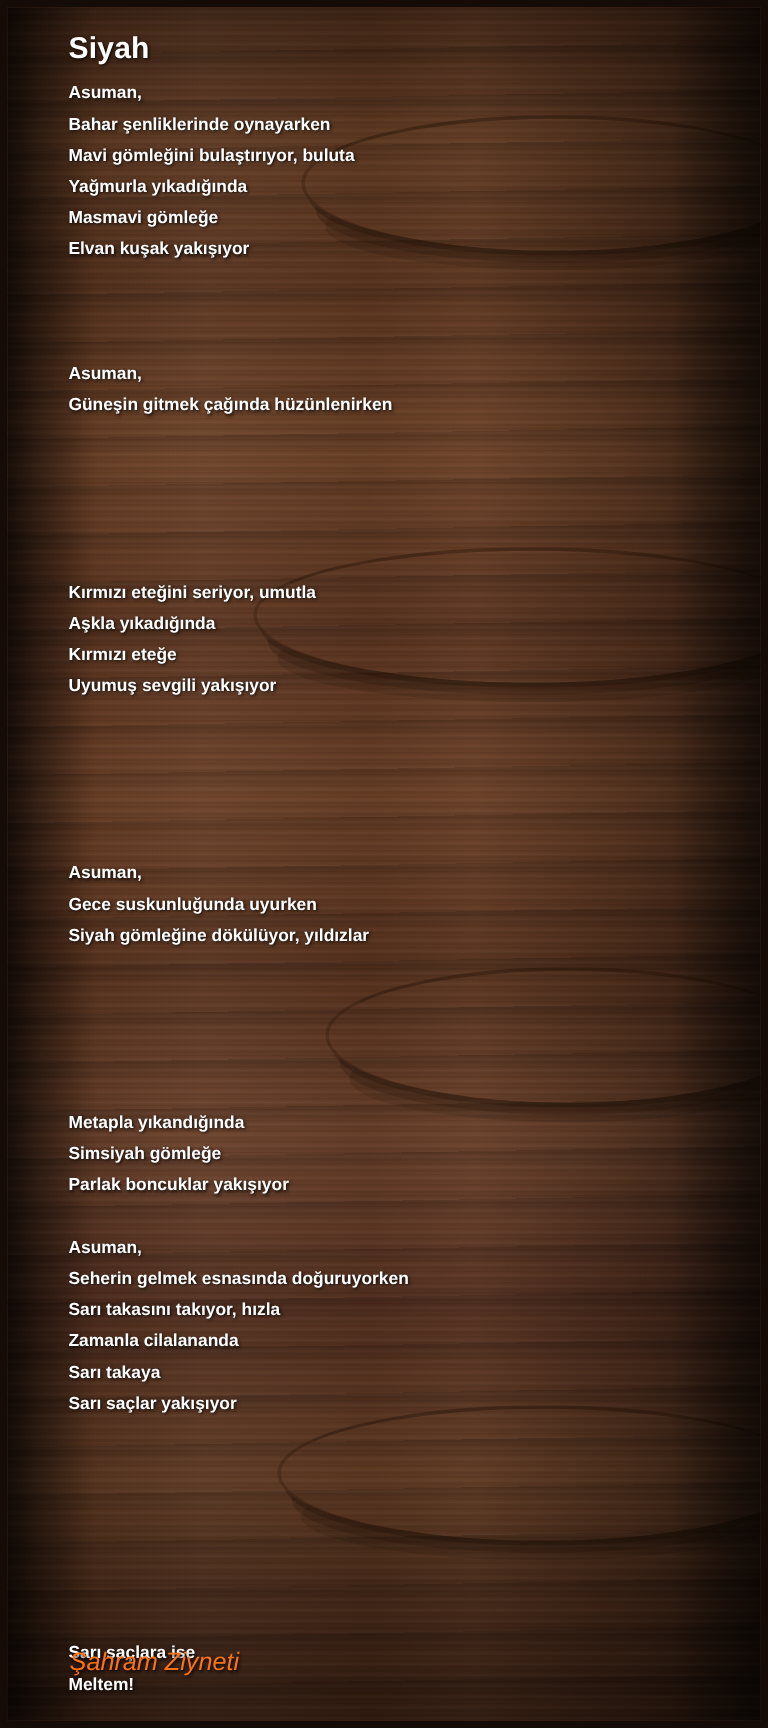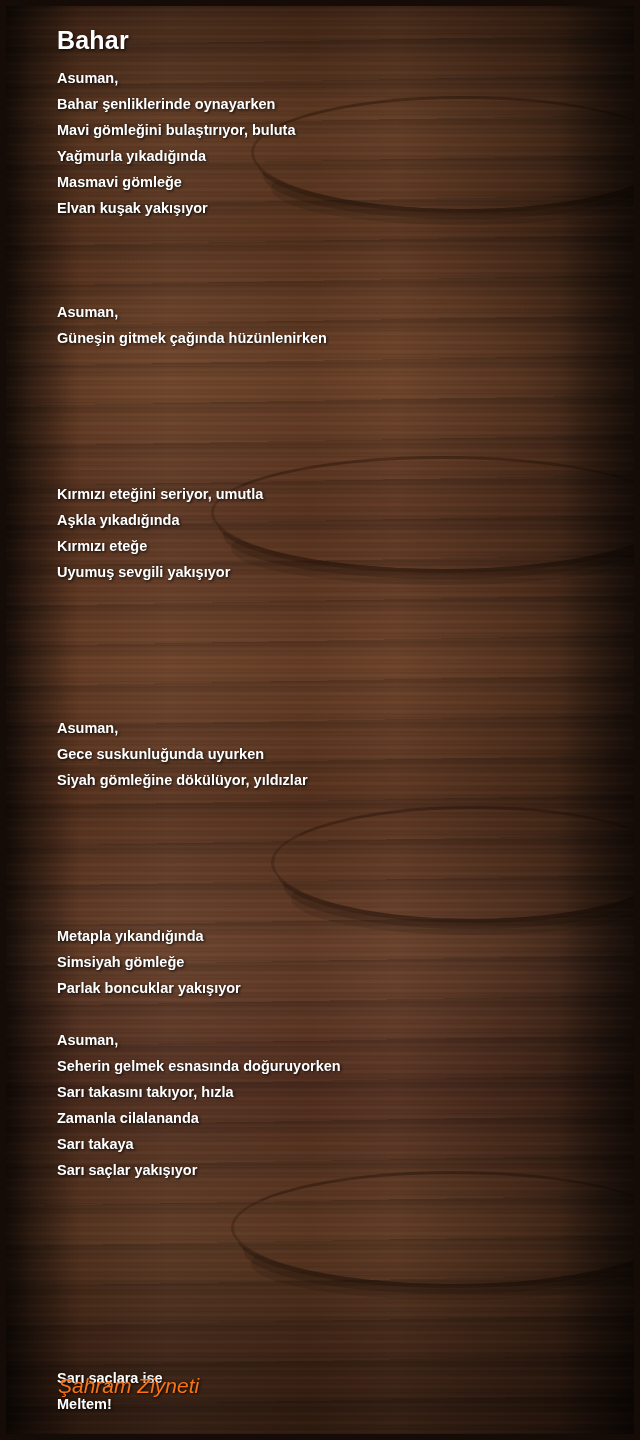--- a/index.html
+++ b/index.html
@@ -149,21 +149,21 @@
   <div class="wood-base"></div>
   <div class="grain"></div>
   <div class="grain2"></div>
   <div class="knot k1"></div>
   <div class="knot k2"></div>
   <div class="knot k3"></div>
   <div class="knot k4"></div>
   <div class="vignette"></div>
 
   <div class="content">
-    <h1 class="poem-title">Bahar</h1>
+    <h1 class="poem-title">Siyah</h1>
     <div class="poem-body">Asuman,
 Bahar şenliklerinde oynayarken
 Mavi gömleğini bulaştırıyor, buluta
 Yağmurla yıkadığında
 Masmavi gömleğe
 Elvan kuşak yakışıyor
 
 
 
 Asuman,

